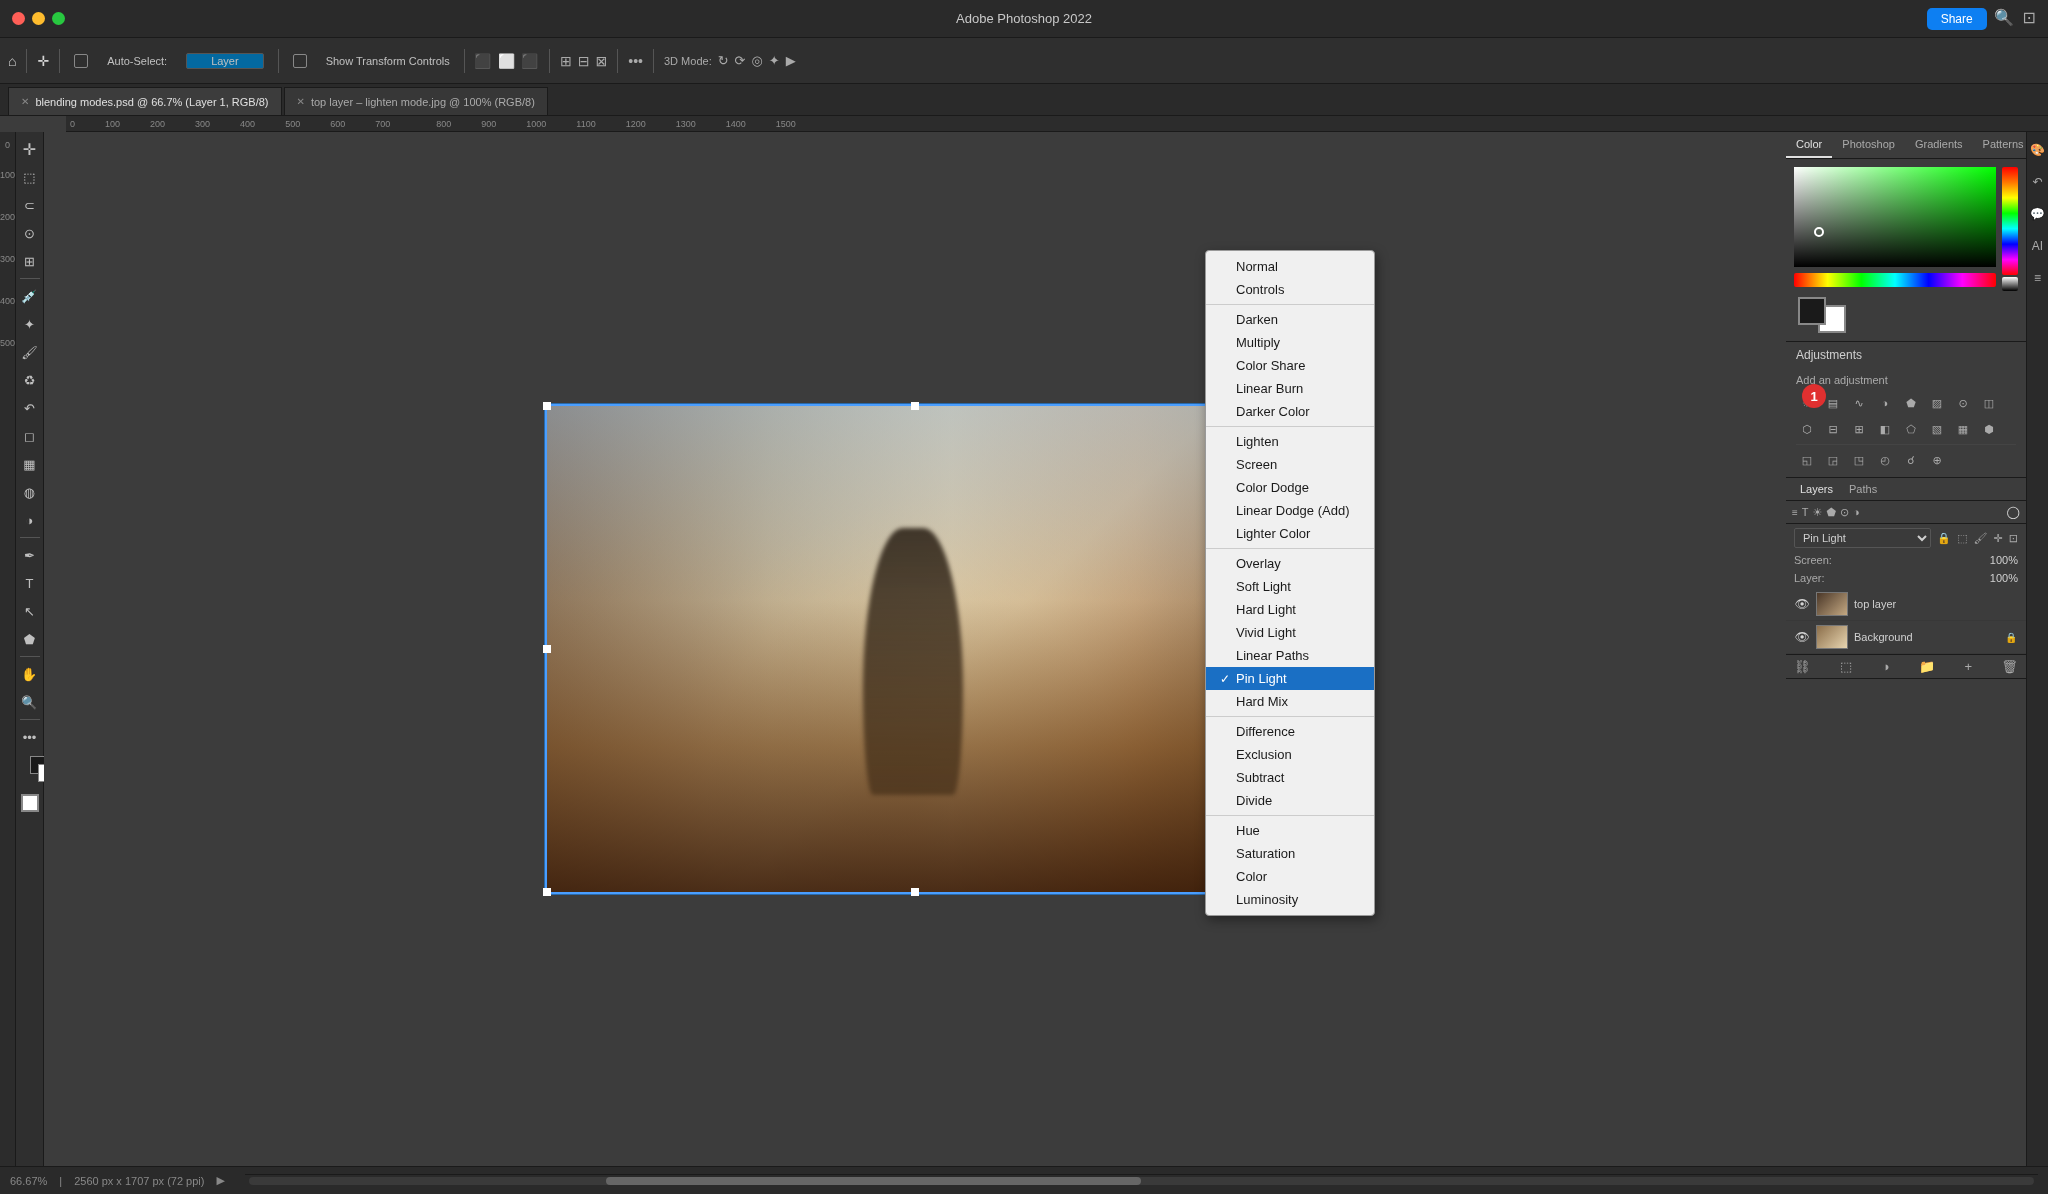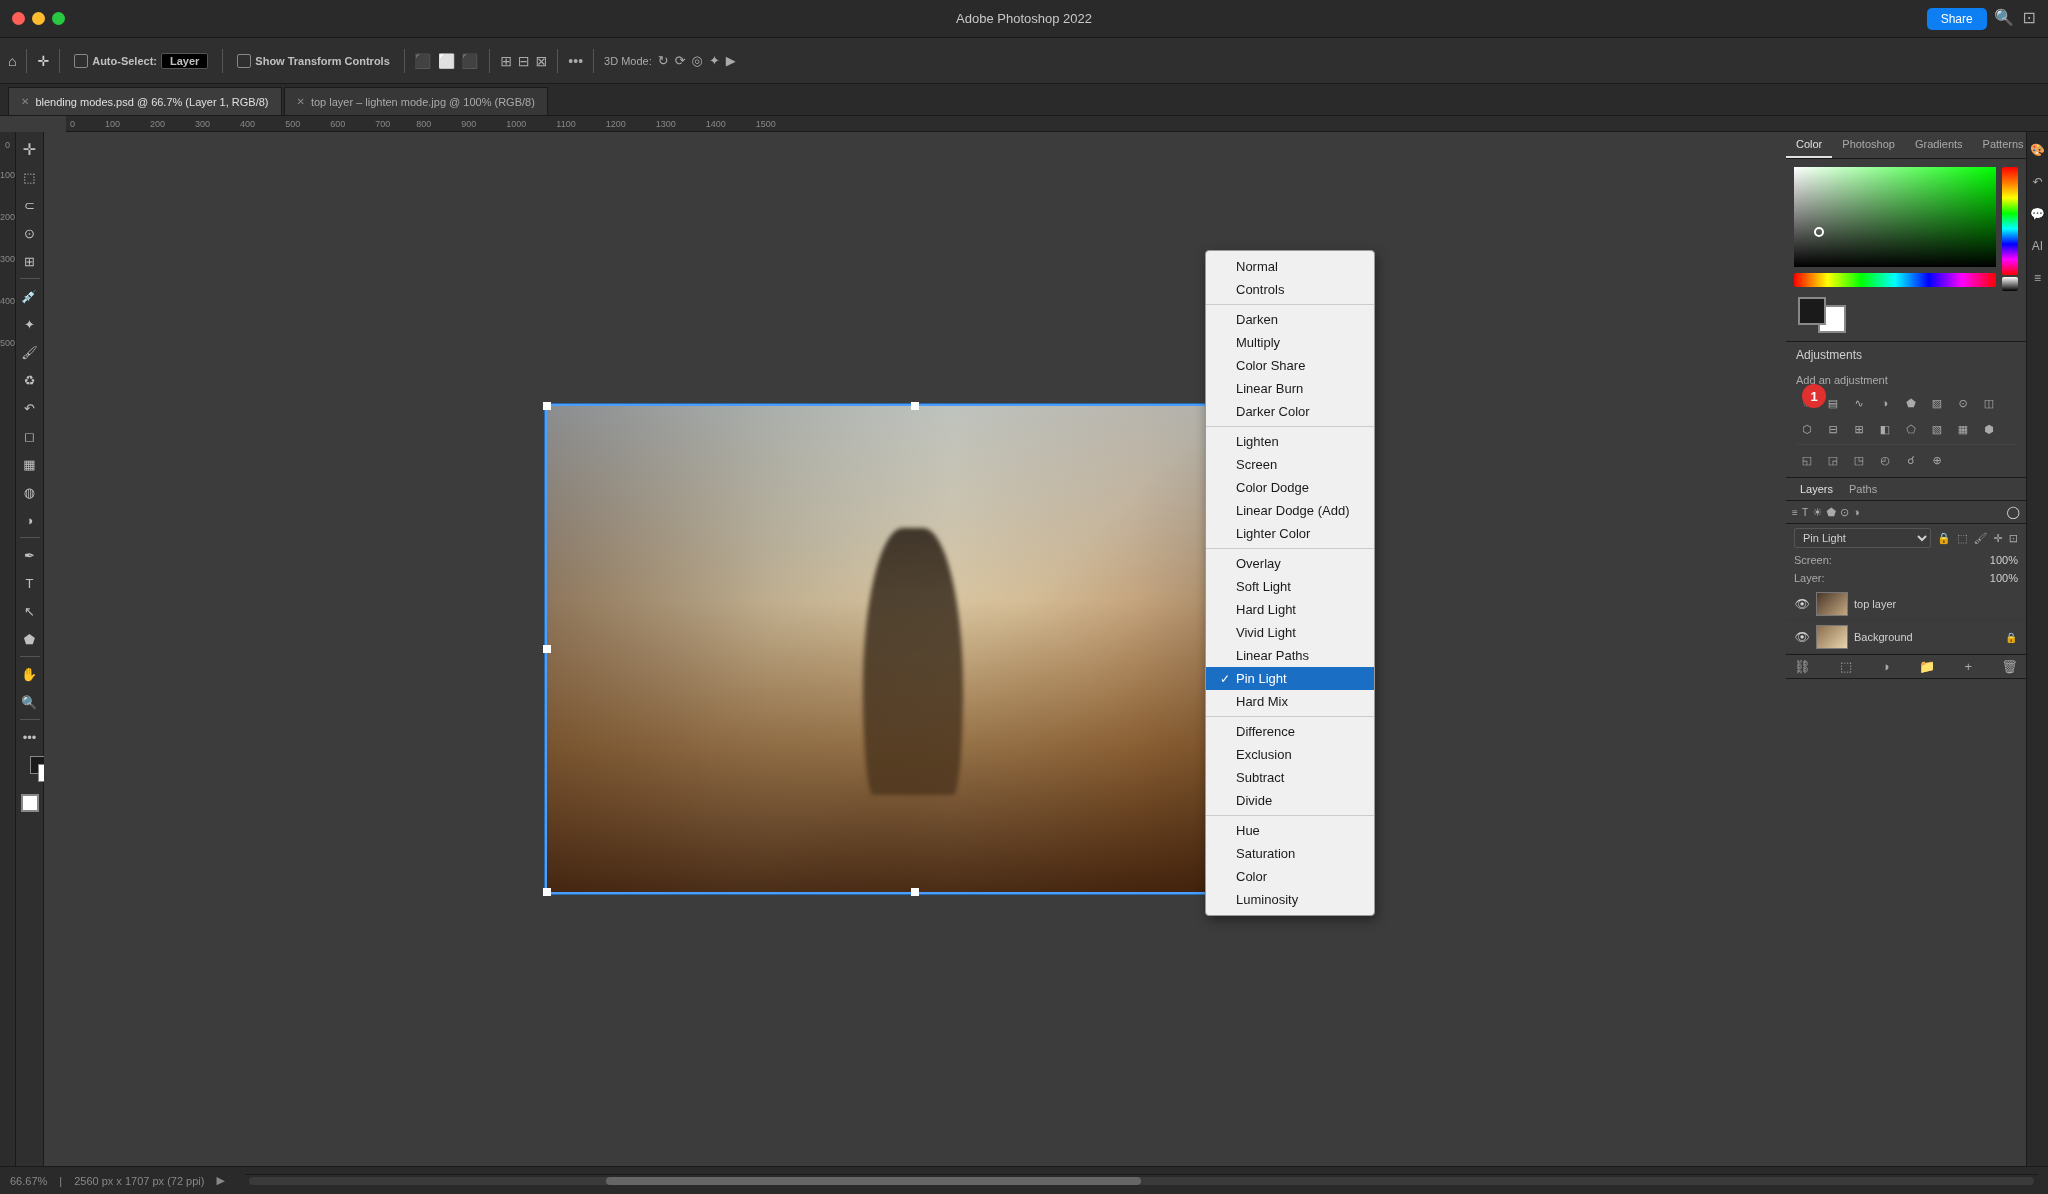--- a/index.html
+++ b/index.html
@@ -28,21 +28,21 @@
     .toolbar {
       height: 46px;
       background: #2f2f2f;
       border-bottom: 1px solid #1a1a1a;
       display: flex;
       align-items: center;
       padding: 0 8px;
       gap: 6px;
     }
     .toolbar-sep { width: 1px; height: 24px; background: #555; margin: 0 4px; }
-    .toolbar-item { color: #c0c0c0; font-size: 11px; display: flex; align-items: center; gap: 4px; cursor: pointer; padding: 2px 4px; border-radius: 3px; font-weight: bold; }
+    .toolbar-item { color: #c0c0c0; font-size: 11px; display: flex; align-items: center; gap: 19px; cursor: pointer; padding: 2px 4px; border-radius: 3px; }
     .toolbar-checkbox { width: 14px; height: 14px; border: 1px solid #888; border-radius: 2px; background: transparent; display: inline-block; }
     .toolbar-icon { font-size: 14px; }
 
     
     .tabs-bar {
       height: 32px;
       background: #2a2a2a;
       display: flex;
       align-items: flex-end;
       border-bottom: 1px solid #1a1a1a;
@@ -242,21 +242,21 @@
 </div>
 
 <div class="toolbar">
   <span class="toolbar-icon">⌂</span>
   <div class="toolbar-sep"></div>
   <span class="toolbar-icon">✛</span>
   <div class="toolbar-sep"></div>
   <div class="toolbar-item">
     <span class="toolbar-checkbox"></span>
     <span>Auto-Select:</span>
-    <span style="background:#000000;border:1px solid #555;padding:1px 8px;border-radius:2px;cursor:pointer;">Layer</span>
+    <span style="background:#0369a1;border:1px solid #555;padding:1px 24px;border-radius:2px;cursor:pointer;">Layer</span>
   </div>
   <div class="toolbar-sep"></div>
   <div class="toolbar-item">
     <span class="toolbar-checkbox"></span>
     <span>Show Transform Controls</span>
   </div>
   <div class="toolbar-sep"></div>
 
   <span style="font-size:14px;color:#aaa;cursor:pointer;">⬛</span>
   <span style="font-size:14px;color:#aaa;cursor:pointer;">⬜</span>
@@ -289,21 +289,21 @@
 
 <div style="display:flex;margin-left:44px;">
   <div class="ruler-h" style="flex:1;">
     <span style="margin-right:30px;">0</span>
     <span style="margin-right:30px;">100</span>
     <span style="margin-right:30px;">200</span>
     <span style="margin-right:30px;">300</span>
     <span style="margin-right:30px;">400</span>
     <span style="margin-right:30px;">500</span>
     <span style="margin-right:30px;">600</span>
-    <span style="margin-right:26px;">700</span>
+    <span style="margin-right:46px;">700</span>
     <span style="margin-right:30px;">800</span>
     <span style="margin-right:30px;">900</span>
     <span style="margin-right:30px;">1000</span>
     <span style="margin-right:30px;">1100</span>
     <span style="margin-right:30px;">1200</span>
     <span style="margin-right:30px;">1300</span>
     <span style="margin-right:30px;">1400</span>
     <span style="margin-right:30px;">1500</span>
   </div>
 </div>

